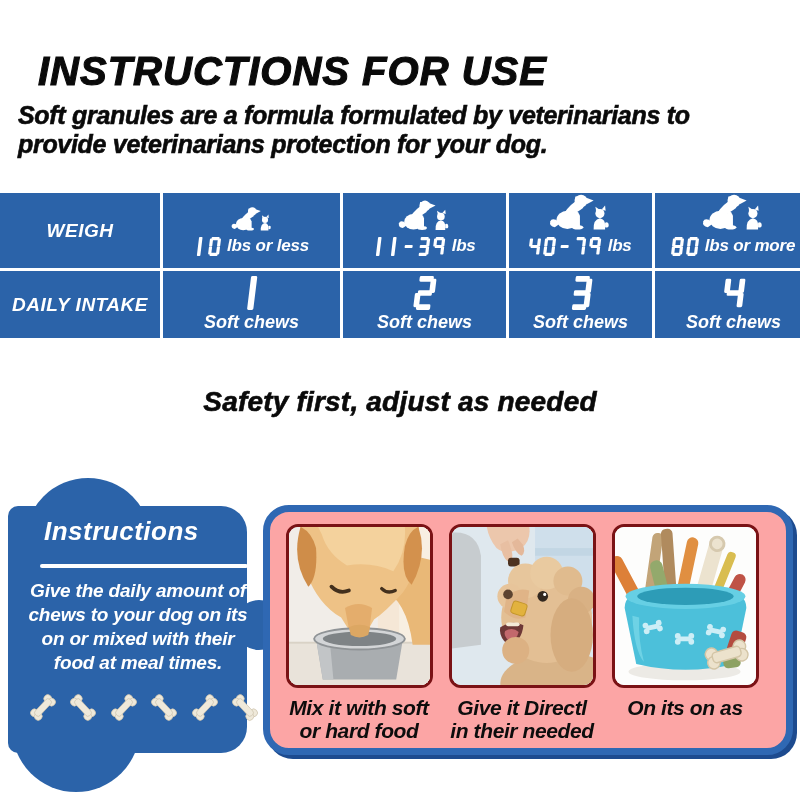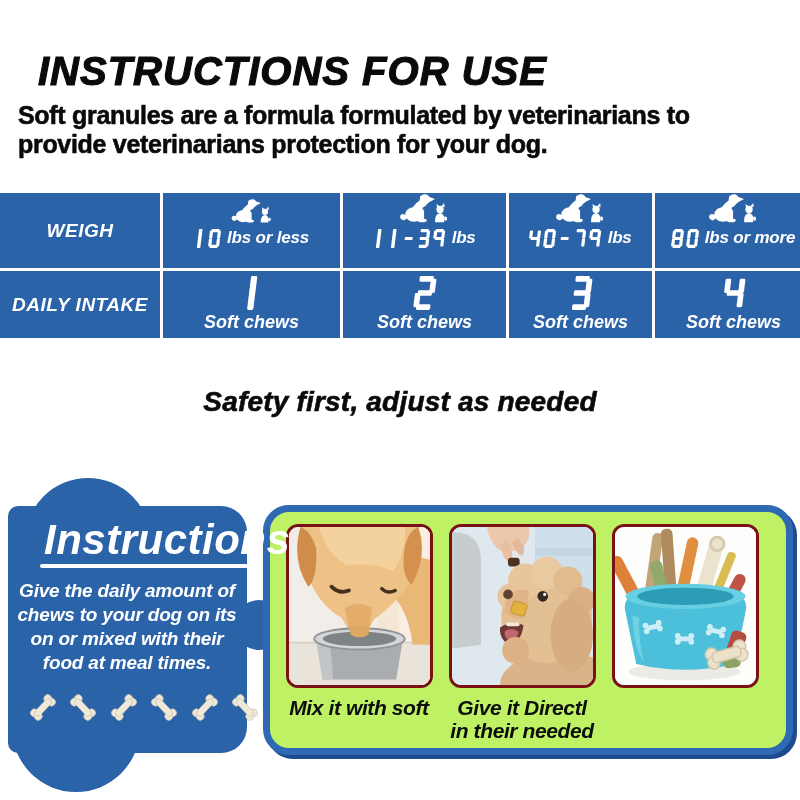--- a/index.html
+++ b/index.html
@@ -4,59 +4,59 @@
 <style>
   html,body{margin:0;padding:0;background:#ffffff;}
   .canvas{position:relative;width:800px;height:800px;background:#fff;overflow:hidden;
           font-family:"Liberation Sans",sans-serif;color:#0a0a0a;}
   .abs{position:absolute;}
   .fat{-webkit-text-stroke:1.1px currentColor;}
   .fat-s{-webkit-text-stroke:0.6px currentColor;}
 
   
   .page-title{top:33px;left:38px;font-size:40px;font-weight:bold;font-style:italic;letter-spacing:1px;margin-top:16px;}
-  .intro{top:101px;left:18px;width:766px;font-size:25px;font-weight:bold;
+  .intro{top:101px;left:18px;width:766px;font-size:25px;font-weight:bold;font-style:italic;
          line-height:1.15;letter-spacing:-0.3px;}
 
   
   .dosage-table{top:193px;left:0;width:657px;display:grid;
     grid-template-columns:160px 177px 163px 143px 157px;
     grid-template-rows:75px 67px;gap:3px;}
   .cell{background:#2b63a9;color:#fff;display:flex;flex-direction:column;
         align-items:center;justify-content:center;overflow:hidden;}
   .cell.label{font-size:19px;font-weight:bold;font-style:italic;letter-spacing:0.5px;}
-  .cell.weight{justify-content:flex-end;padding-bottom:20px;}
+  .cell.weight{justify-content:flex-end;padding-bottom:12px;}
   .weight-line{display:flex;align-items:center;gap:7px;margin-top:3px;}
   .unit-txt{font-size:17px;font-weight:bold;font-style:italic;letter-spacing:-0.2px;}
   .cell.intake{justify-content:center;gap:2px;}
   .intake-unit{font-size:18px;font-weight:bold;font-style:italic;}
   .dogcat{display:block;}
 
   
   .safety{top:386px;left:0;width:800px;text-align:center;font-size:28px;
           font-weight:bold;font-style:italic;letter-spacing:0.2px;}
 
   
   .blob{background:#2b63a9;z-index:1;}
   .blob-main{left:8px;top:506px;width:239px;height:247px;border-radius:10px 26px 26px 10px;}
   .blob-top{left:25px;top:478px;width:126px;height:126px;border-radius:50%;}
   .blob-bottom{left:12px;top:664px;width:128px;height:128px;border-radius:50%;}
   .blob-bump{left:234px;top:600px;width:50px;height:50px;border-radius:50%;}
-  .banner-heading{left:44px;top:516px;font-size:42px;font-weight:bold;font-style:italic;
+  .banner-heading{left:44px;top:516px;font-size:26px;font-weight:bold;font-style:italic;
                   color:#fff;z-index:3;letter-spacing:0.5px;}
   .banner-underline{left:40px;top:564px;width:208px;height:4px;background:#fff;border-radius:2px;z-index:3;}
-  .banner-body{left:9px;top:579px;width:236px;text-align:center;font-size:19px;font-weight:bold;
+  .banner-body{left:20px;top:579px;width:236px;text-align:center;font-size:19px;font-weight:bold;
                font-style:italic;color:#fff;line-height:1.27;letter-spacing:-0.2px;z-index:3;}
   .banner-bones{left:28px;top:700px;width:232px;display:flex;justify-content:space-between;z-index:3;}
   .bone-ico{width:30px;height:15px;}
   .banner-bones .b:nth-child(odd) svg{transform:rotate(-47deg);}
   .banner-bones .b:nth-child(even) svg{transform:rotate(47deg);}
 
   
-  .panel{left:263px;top:505px;width:530px;height:250px;background:#bef264;box-sizing:border-box;
+  .panel{left:263px;top:505px;width:530px;height:250px;background:#fca5a5;box-sizing:border-box;
          border:7px solid #2f68b3;border-radius:26px;box-shadow:4px 4px 0 #1d4b8f;
          display:flex;justify-content:space-between;padding:12px 24px 0 12px;z-index:2;}
   .step{width:154px;display:flex;flex-direction:column;align-items:center;}
   .photo{width:147px;height:164px;box-sizing:border-box;border:3px solid #7a1215;border-radius:12px;
          overflow:hidden;background:#eee;}
   .photo svg{display:block;width:100%;height:100%;}
   .caption{margin-top:8px;text-align:center;font-size:21px;font-weight:bold;font-style:italic;
            line-height:1.1;color:#0d0d0d;letter-spacing:-0.4px;}
 
   .seg{display:inline-block;line-height:0;}
@@ -346,20 +346,21 @@
           <path d="M28 116 L118 116 L111 158 L35 158 Z" fill="#a9adb0"></path>
           <path d="M28 116 L42 116 L46 158 L35 158 Z" fill="#c2c5c7"></path>
           <ellipse cx="73" cy="116" rx="47" ry="11" fill="#d3d5d7"></ellipse>
           <ellipse cx="73" cy="116" rx="47" ry="11" fill="none" stroke="#8f9396" stroke-width="2"></ellipse>
           <ellipse cx="73" cy="116" rx="38" ry="7.5" fill="#7e8386"></ellipse>
           <path d="M62 104 Q73 99 84 104 L82 112 Q73 117 64 112 Z" fill="#dca763"></path>
         </svg>
       </div>
       <div class="caption">
         <div>Mix it with soft</div>
+        <div>or hard food</div>
       </div>
     </div>
 
     <div class="step">
       <div class="photo">
         <svg viewBox="0 0 146 164" preserveAspectRatio="xMidYMid slice">
           <rect width="146" height="164" fill="#dfe8ee"></rect>
           <rect x="86" width="60" height="90" fill="#cfdfeb"></rect>
           <rect x="86" y="22" width="60" height="8" fill="#c2d6e4"></rect>
           <path d="M0 6 Q26 4 30 30 L30 122 L0 126 Z" fill="#c7cccf"></path>
@@ -440,17 +441,18 @@
           <g transform="translate(92 126) rotate(-16)" fill="#ece2cc" stroke="#d3c5a6" stroke-width="1.5">
             <circle cx="6" cy="8" r="6.5"></circle>
               <circle cx="6" cy="17" r="6.5"></circle>
             <circle cx="36" cy="8" r="6.5"></circle>
               <circle cx="36" cy="17" r="6.5"></circle>
             <rect x="6" y="7" width="30" height="11" rx="4"></rect>
           </g>
         </svg>
       </div>
       <div class="caption">
+        <div>On its on as</div>
       </div>
     </div>
 
   </div>
 </div>
 
 </body></html>

